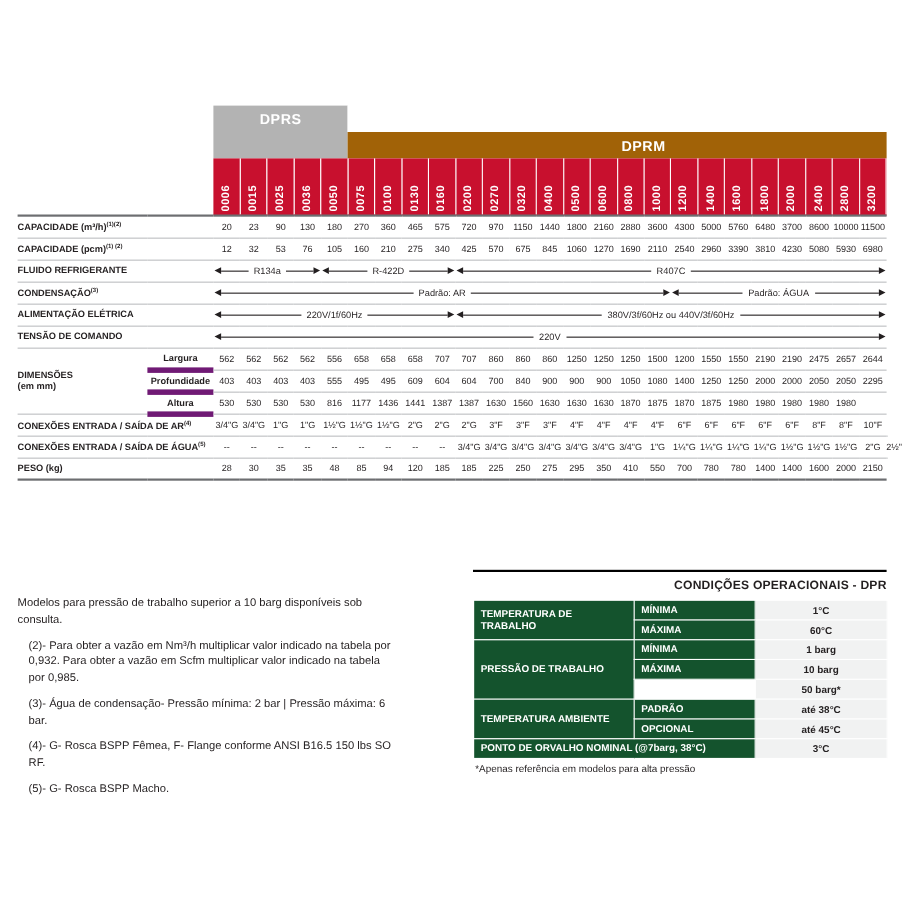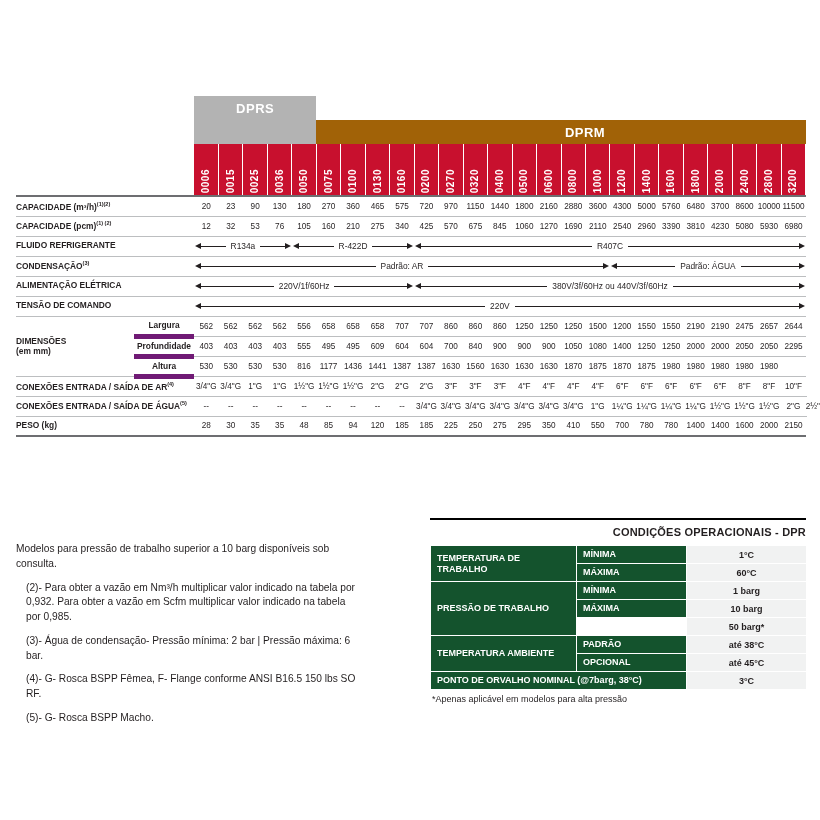--- a/index.html
+++ b/index.html
@@ -569,16 +569,16 @@
           <tr>
             <td class="cred">OPCIONAL</td>
             <td class="cval">até 45°C</td>
           </tr>
           <tr>
             <td class="cred" colspan="2">PONTO DE ORVALHO NOMINAL (@7barg, 38°C)</td>
             <td class="cval">3°C</td>
           </tr>
         </tbody>
     </table>
-    <div class="cond-foot">*Apenas aplicável em modelos para alta pressão</div>
+    <div class="cond-foot">*Apenas referência em modelos para alta pressão</div>
   </div>
 
 </div>
 
 </body></html>

